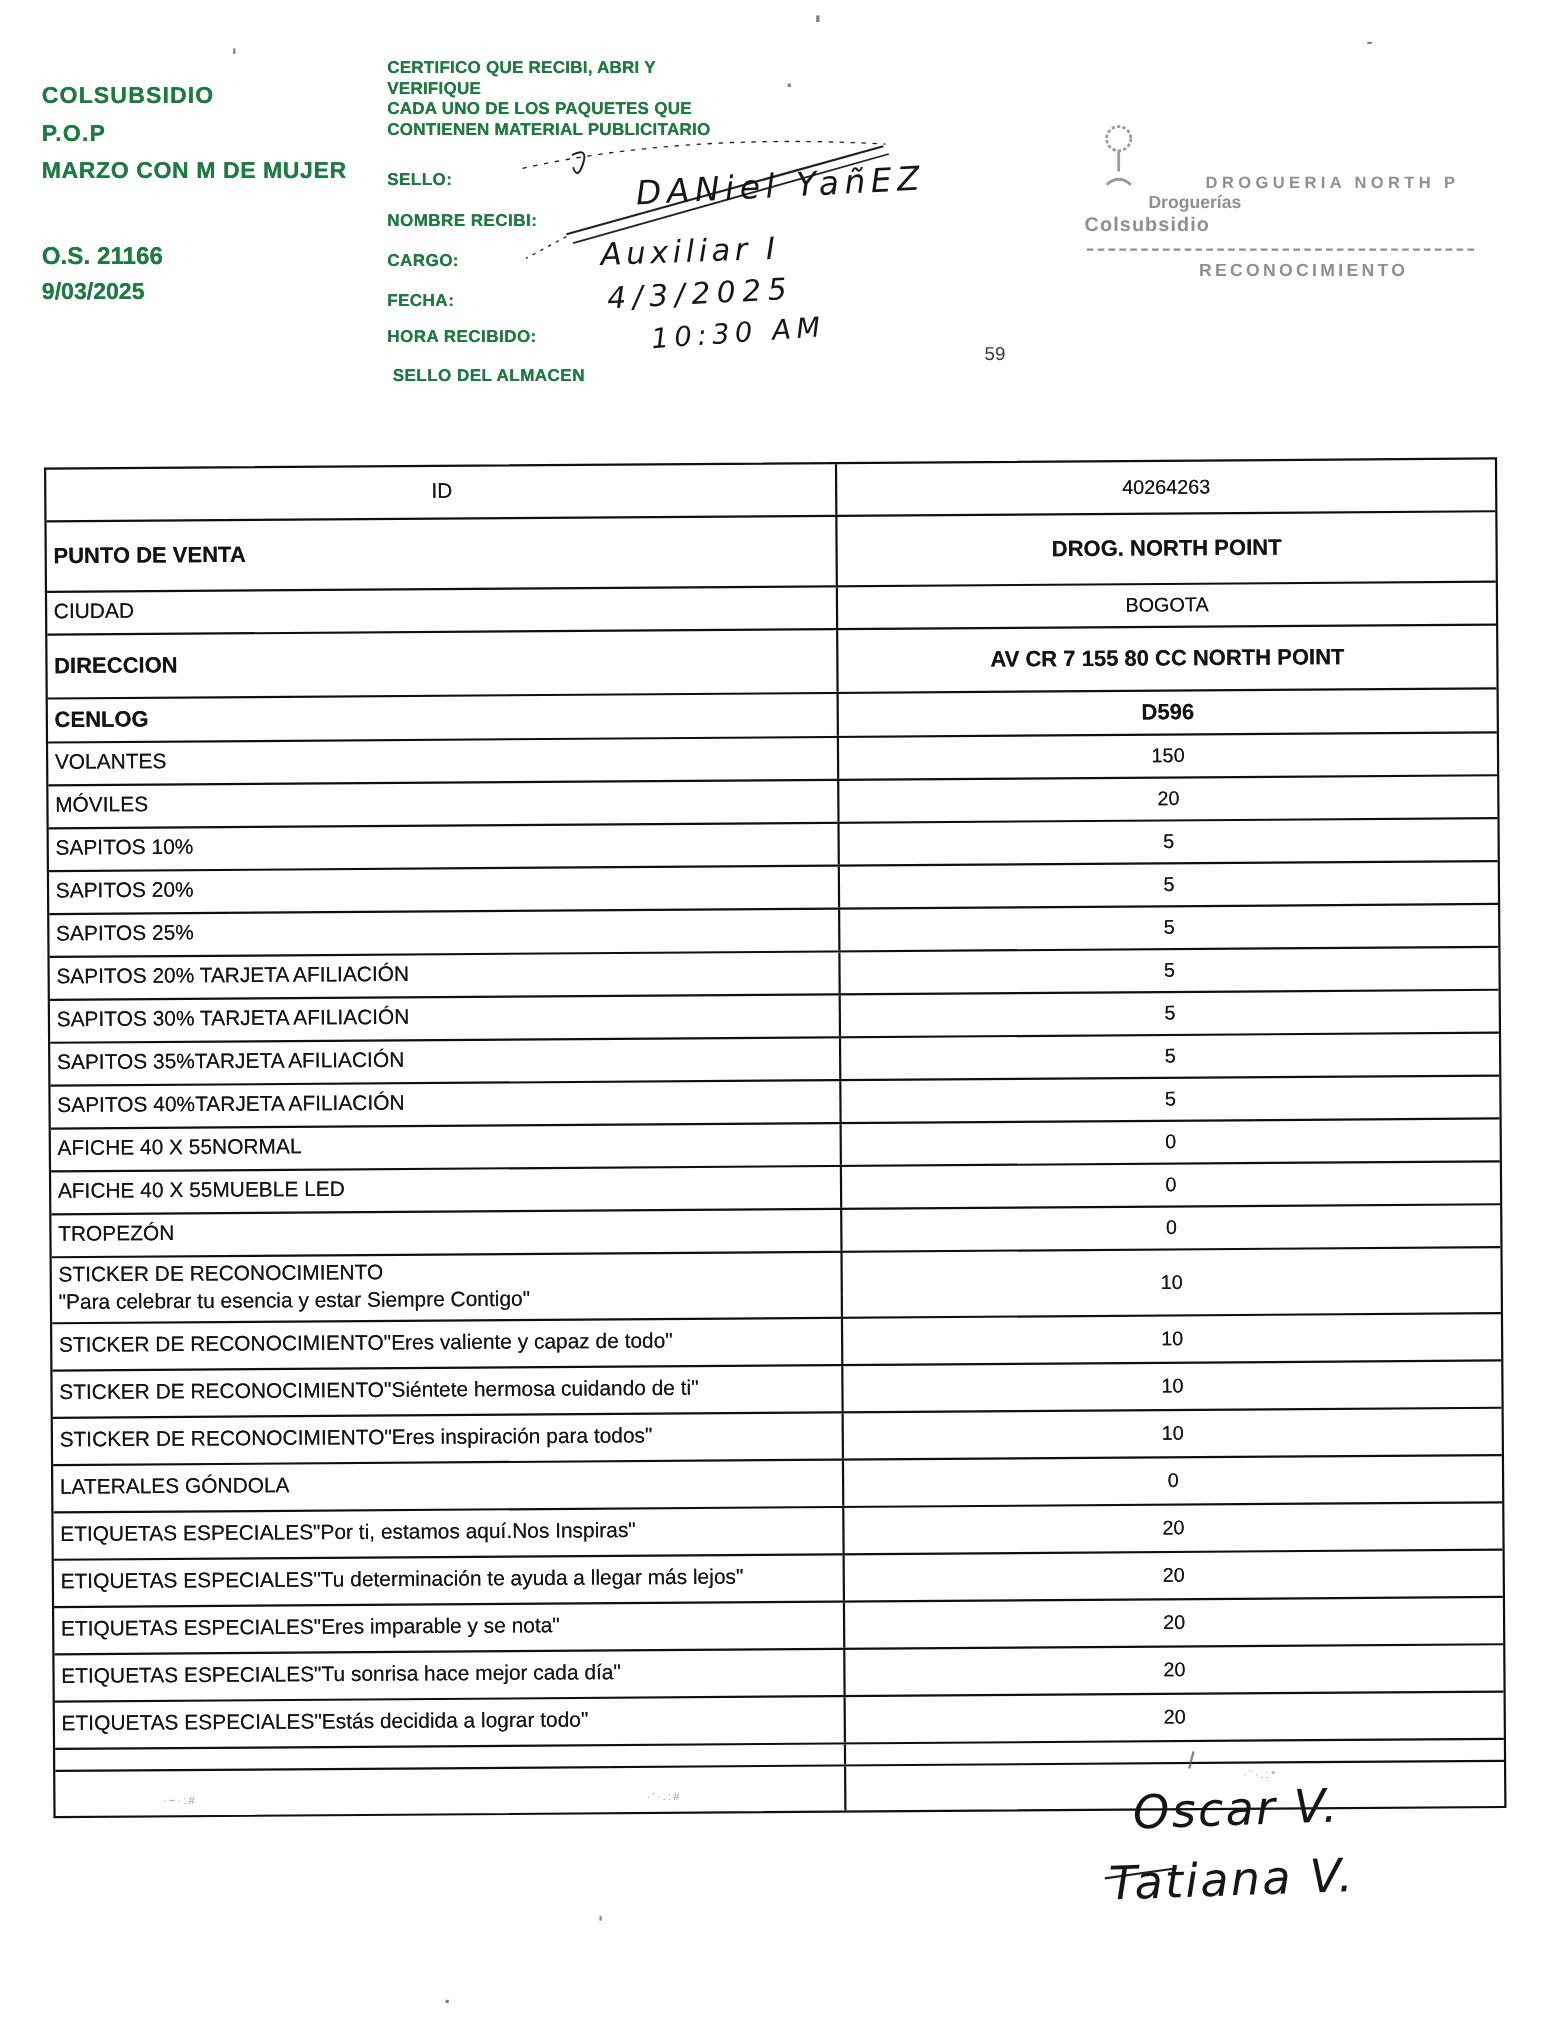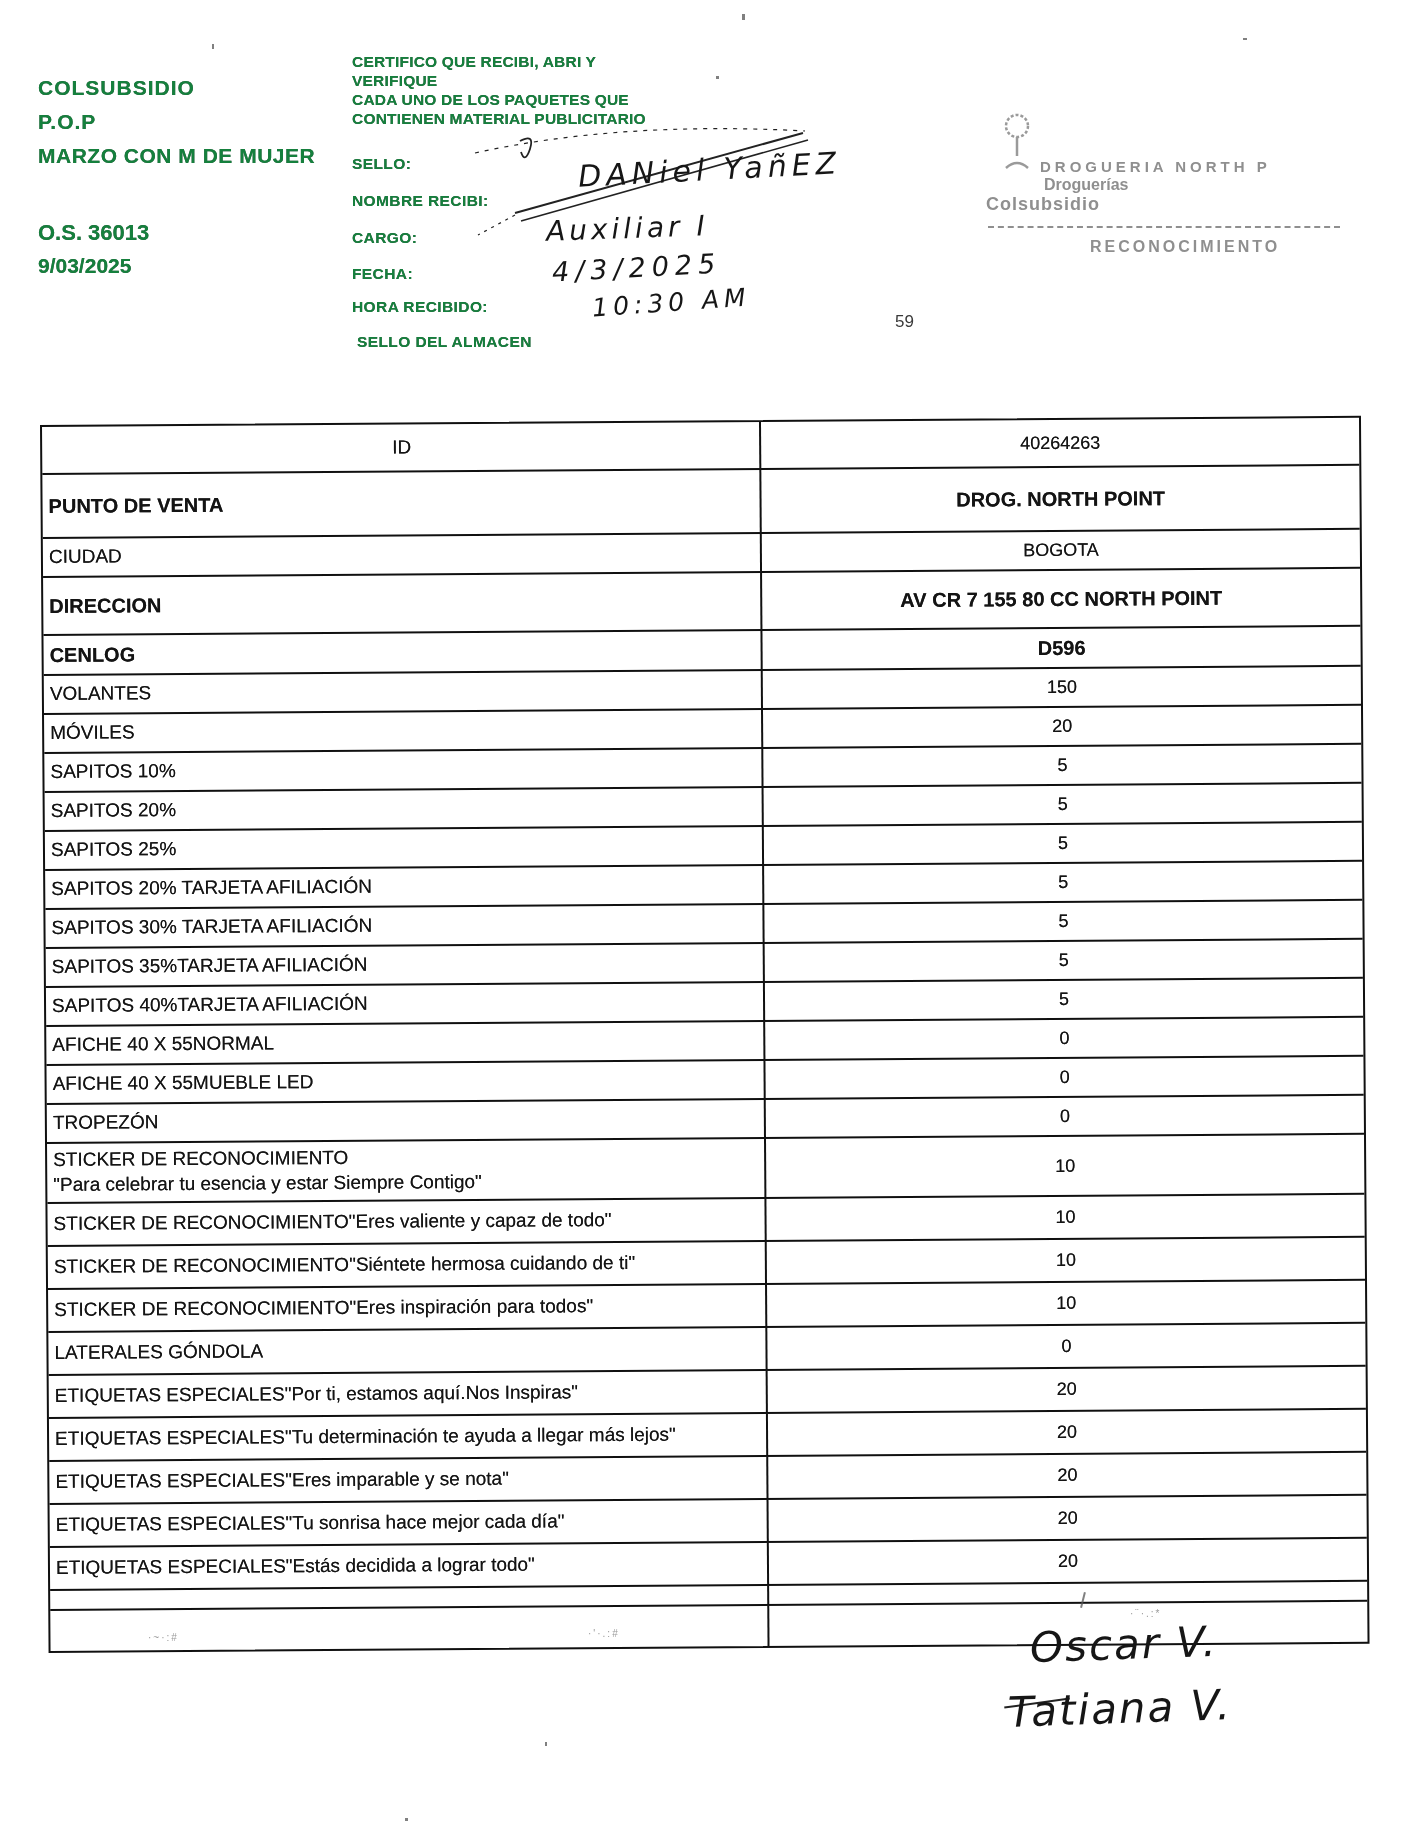--- a/index.html
+++ b/index.html
@@ -23,21 +23,21 @@
     font-family:"DejaVu Sans",sans-serif;font-style:italic;
   }
   .hw-name{left:578px;top:152px;font-size:30px;letter-spacing:5px;transform:rotate(-3deg);}
   .hw-cargo{left:546px;top:212px;font-size:28px;letter-spacing:4px;transform:rotate(-2deg);}
   .hw-fecha{left:552px;top:252px;font-size:27px;letter-spacing:6px;transform:rotate(-3deg);}
   .hw-hora{left:592px;top:288px;font-size:25px;letter-spacing:5px;transform:rotate(-4deg);}
   .hw-oscar{left:1030px;top:1620px;font-size:42px;letter-spacing:2px;transform:rotate(-2deg);}
   .hw-tatiana{left:1008px;top:1684px;font-size:42px;letter-spacing:2px;transform:rotate(-2deg);}
   
   .stamp{position:absolute;color:#8f8f8f;filter:blur(0.4px);}
-  .stamp-store{left:1040px;top:158px;font-size:15px;font-weight:bold;letter-spacing:4px;}
+  .stamp-store{left:1096px;top:158px;font-size:15px;font-weight:bold;letter-spacing:4px;}
   .stamp-drog{left:1044px;top:176px;font-size:16px;font-weight:bold;}
   .stamp-brand{left:986px;top:194px;font-size:18px;font-weight:bold;letter-spacing:1px;}
   .stamp-dash{position:absolute;left:988px;top:226px;width:352px;border-top:2px dashed #8f8f8f;filter:blur(0.3px);}
   .stamp-role{left:1090px;top:238px;font-size:16px;font-weight:bold;letter-spacing:3px;}
   .stamp-logo{position:absolute;left:1000px;top:112px;width:34px;height:64px;}
   
   .pagenum{position:absolute;left:895px;top:312px;font-size:17px;color:#3a3a3a;}
   
   .pop-table{
     position:absolute;left:40px;top:425px;width:1317px;
@@ -73,21 +73,21 @@
   .tat-bar{position:absolute;left:1004px;top:1702px;width:66px;border-top:2px solid #222;transform:rotate(-8deg);}
 </style>
 </head>
 <body>
 
 <div class="page">
 
   <div class="brand1 print">COLSUBSIDIO</div>
   <div class="brand2 print">P.O.P</div>
   <div class="brand3 print">MARZO CON M DE MUJER</div>
-  <div class="osnum print">O.S. 36013</div>
+  <div class="osnum print">O.S. 21166</div>
   <div class="osdate print">9/03/2025</div>
 
   <div class="certify print">
     <div>CERTIFICO QUE RECIBI, ABRI Y</div>
     <div>VERIFIQUE</div>
     <div>CADA  UNO DE LOS PAQUETES QUE</div>
     <div>CONTIENEN MATERIAL PUBLICITARIO</div>
   </div>
 
   <div class="flabel print" style="left:352px;top:155px;">SELLO:</div>

